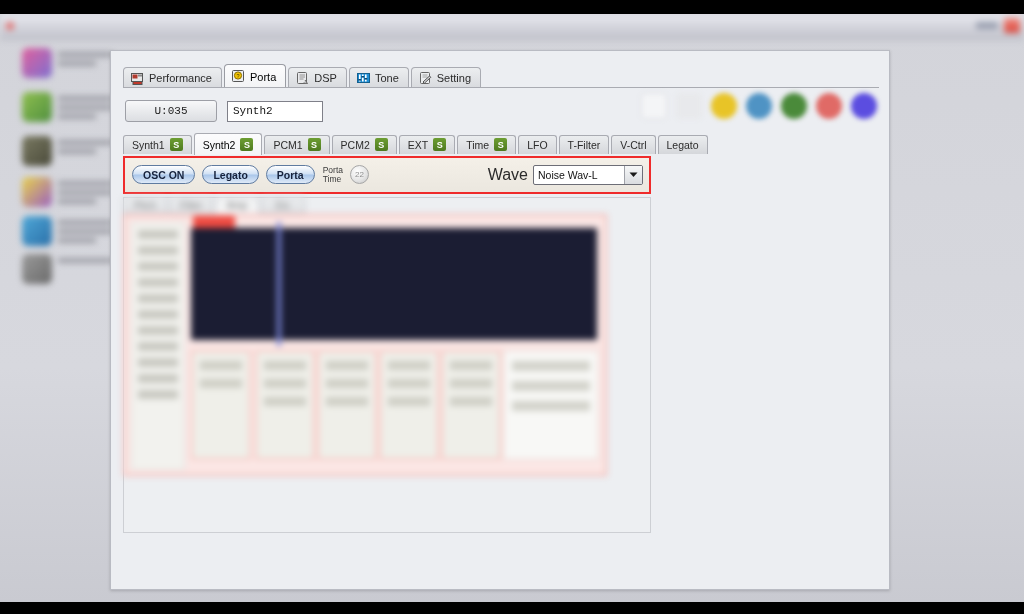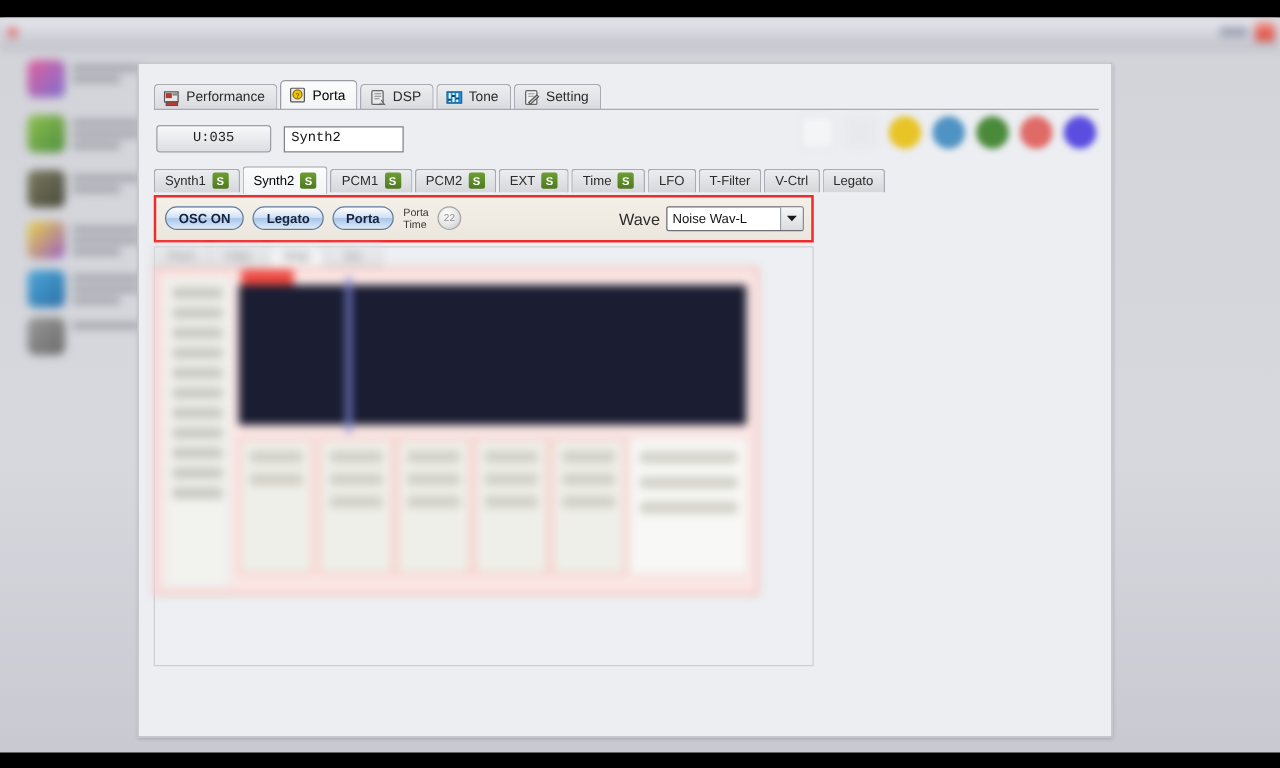--- a/index.html
+++ b/index.html
@@ -393,21 +393,21 @@
         <div class="pill">OSC ON</div>
         <div class="pill">Legato</div>
         <div class="pill">Porta</div>
         <div style="font-size:8.5px;color:#3a3a3a;line-height:9px;margin-left:1px">
           <div>Porta</div>
           <div>Time</div>
         </div>
         <div class="knob">22</div>
       </div>
       <div style="position:absolute;right:6px;top:7px;display:flex;align-items:center;gap:5px">
-        <span style="font-size:13px;color:#2b2b2b">Wave</span>
+        <span style="font-size:16px;color:#2b2b2b">Wave</span>
         <div class="wavesel">
           <span>Noise Wav-L</span>
           <span class="arrowbox">
             <svg width="9" height="6" viewBox="0 0 9 6">
                 <path d="M0.5 0.5 L4.5 5 L8.5 0.5 Z" fill="#1a1a1a"></path>
               </svg>
           </span>
         </div>
       </div>
     </div>

